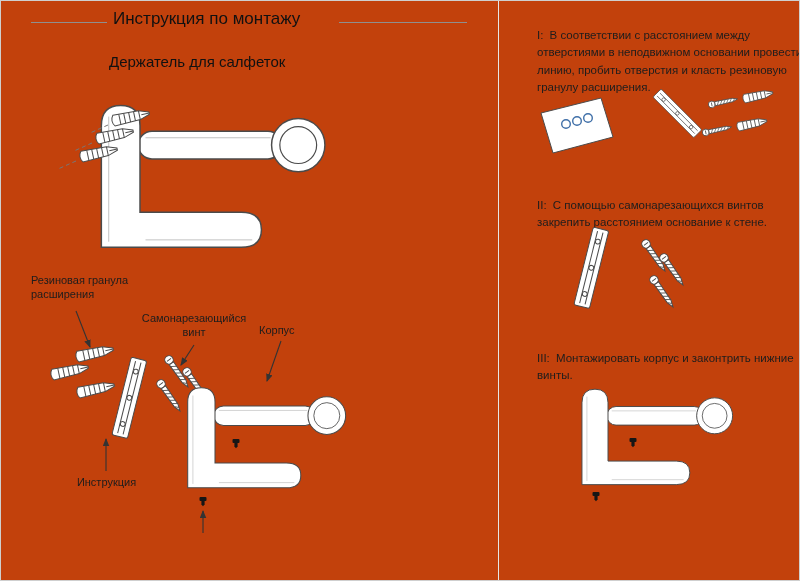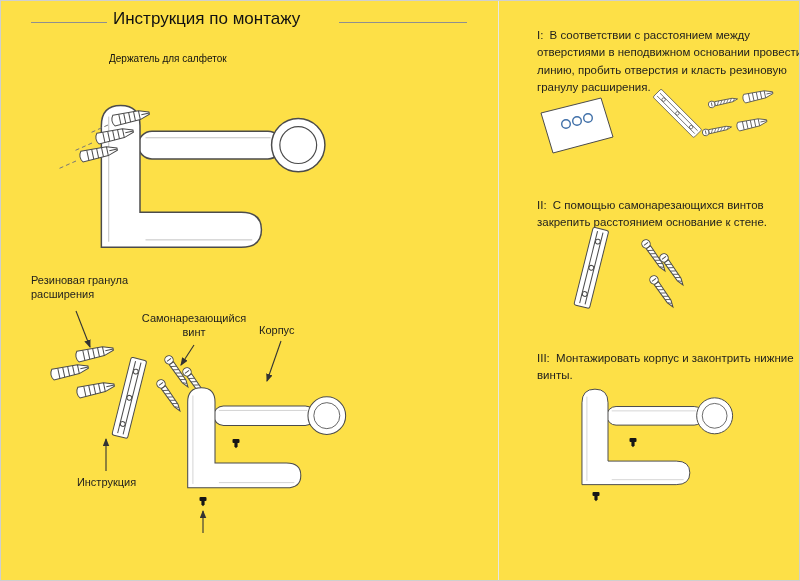--- a/index.html
+++ b/index.html
@@ -1,24 +1,24 @@
 <!DOCTYPE html>
 <html><head>
 <meta charset="utf-8">
 <style>
   html,body{margin:0;padding:0;background:#fff;}
   .page{
-    position:relative;width:800px;height:581px;background:#fde047;
+    position:relative;width:800px;height:581px;background:#c2410c;
     border:1px solid #cfcfcf;box-sizing:border-box;overflow:hidden;
     font-family:"Liberation Sans","DejaVu Sans",sans-serif;color:#1d1d1d;
   }
   .abs{position:absolute;}
   .rule{height:1px;background:#8f8f8f;}
   .page-title{font-size:17px;color:#111;white-space:nowrap;}
-  .page-subtitle{font-size:10px;color:#111;white-space:nowrap;text-align:center;}
+  .page-subtitle{font-size:15px;color:#111;white-space:nowrap;text-align:center;}
   .divider{width:1px;height:581px;background:#e6e6e6;left:497px;top:0;}
   .step-text{font-size:11.5px;line-height:1.5;margin:16px;}
   .step-text .numeral{margin-right:3px;}
   .diagram-label{font-size:11px;line-height:1.3;color:#1d1d1d;}
   .center{text-align:center;}
   svg{display:block;}
   .dash{stroke:#777;stroke-width:1;fill:none;stroke-dasharray:4 3;}
   .arrow-line{stroke:#333;stroke-width:1.1;fill:none;}
 </style>
 </head>

